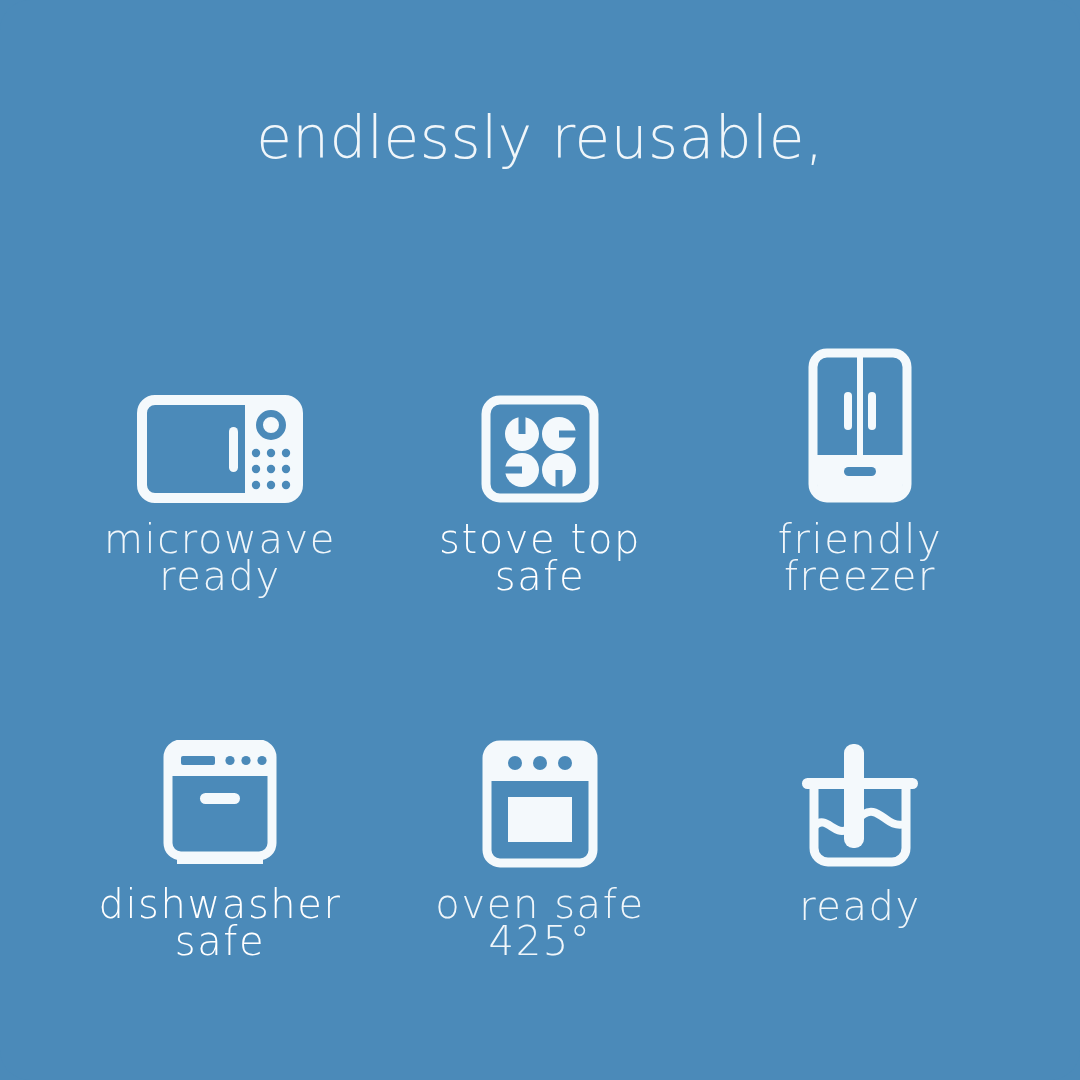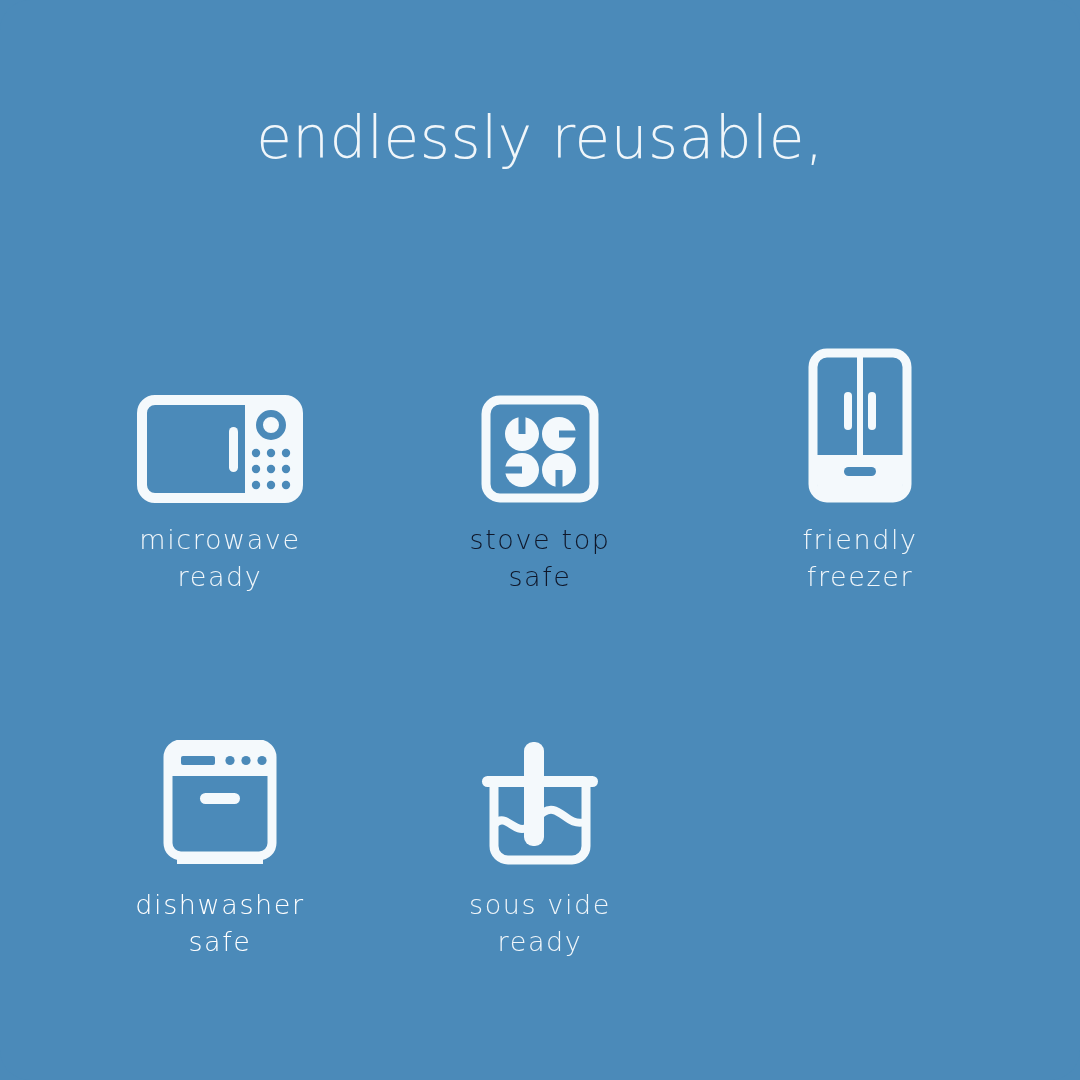--- a/index.html
+++ b/index.html
@@ -65,21 +65,21 @@
     justify-content: center;
   }
   .icon-slot svg {
     display: block;
   }
   .caption {
     margin-top: 18px;
     text-align: center;
     color: #eef5fa;
     font-weight: 300;
-    font-size: 27px;
+    font-size: 40px;
     line-height: 37px;
     letter-spacing: 1.6px;
   }
   .caption .cline { display: block; white-space: nowrap; }
 </style>
 </head>
 <body style="background: rgb(75, 138, 185);">
 
 <div class="poster" style="background: rgb(75, 138, 185);">
 
@@ -137,21 +137,21 @@
             <circle cx="41" cy="75" r="17" fill="#f4f9fc"></circle>
             <rect x="22" y="71.5" width="19" height="7" fill="#4b8ab9"></rect>
           </g>
 
           <g>
             <circle cx="78" cy="75" r="17" fill="#f4f9fc"></circle>
             <rect x="74.5" y="75" width="7" height="19" fill="#4b8ab9"></rect>
           </g>
         </svg>
       </div>
-      <div class="caption" style="color: #0f172a;">
+      <div class="caption" style="color: #ffffff;">
         <span class="cline">stove top</span>
         <span class="cline">safe</span>
       </div>
     </div>
 
     <div class="cell">
       <div class="icon-slot">
         <svg width="104" height="155" viewBox="0 0 104 155" fill="none" aria-hidden="true">
 
           <rect x="5" y="5" width="94" height="145" rx="14" ry="14" stroke="#f4f9fc" stroke-width="9" fill="none"></rect>
@@ -189,34 +189,53 @@
 
           <rect x="18" y="114" width="86" height="10" fill="#f4f9fc"></rect>
         </svg>
       </div>
       <div class="caption" style="color: #ffffff;">
         <span class="cline">dishwasher</span>
         <span class="cline">safe</span>
       </div>
     </div>
 
+    <div class="cell">
+      <div class="icon-slot">
+        <svg width="116" height="128" viewBox="0 0 116 128" fill="none" aria-hidden="true">
+
+          <rect x="5" y="5" width="106" height="118" rx="13" ry="13" stroke="#f4f9fc" stroke-width="9" fill="none"></rect>
+
+          <path d="M5 18 A13 13 0 0 1 18 5 H98 A13 13 0 0 1 111 18 V41 H5 Z" fill="#f4f9fc"></path>
+
+          <circle cx="33" cy="23" r="7" fill="#4b8ab9"></circle>
+          <circle cx="58" cy="23" r="7" fill="#4b8ab9"></circle>
+          <circle cx="83" cy="23" r="7" fill="#4b8ab9"></circle>
+
+          <rect x="26" y="57" width="64" height="45" fill="#f4f9fc"></rect>
+        </svg>
+      </div>
+      <div class="caption" style="color: rgb(240, 246, 250);">
+        <span class="cline">oven safe</span>
+        <span class="cline">425°</span>
+      </div>
+    </div>
 
     <div class="cell">
       <div class="icon-slot">
         <svg width="132" height="134" viewBox="0 0 132 134" fill="none" aria-hidden="true">
 
           <path d="M20 48 V112 A14 14 0 0 0 34 126 H98 A14 14 0 0 0 112 112 V48" stroke="#f4f9fc" stroke-width="9" fill="none" stroke-linecap="round"></path>
 
           <rect x="8" y="42" width="116" height="11" rx="5.5" fill="#f4f9fc"></rect>
 
           <path d="M21 90 C31 78, 41 100, 52 94 C62 88, 68 74, 79 76 C90 78, 96 92, 111 88" stroke="#f4f9fc" stroke-width="8" fill="none" stroke-linecap="round" stroke-linejoin="round"></path>
 
           <rect x="50" y="8" width="20" height="104" rx="9" fill="#f4f9fc"></rect>
         </svg>
       </div>
       <div class="caption" style="color: rgb(240, 246, 250);">
-        <span class="cline">sous vide</span>
         <span class="cline">ready</span>
       </div>
     </div>
 
   </div>
 </div>
 
 </body></html>

